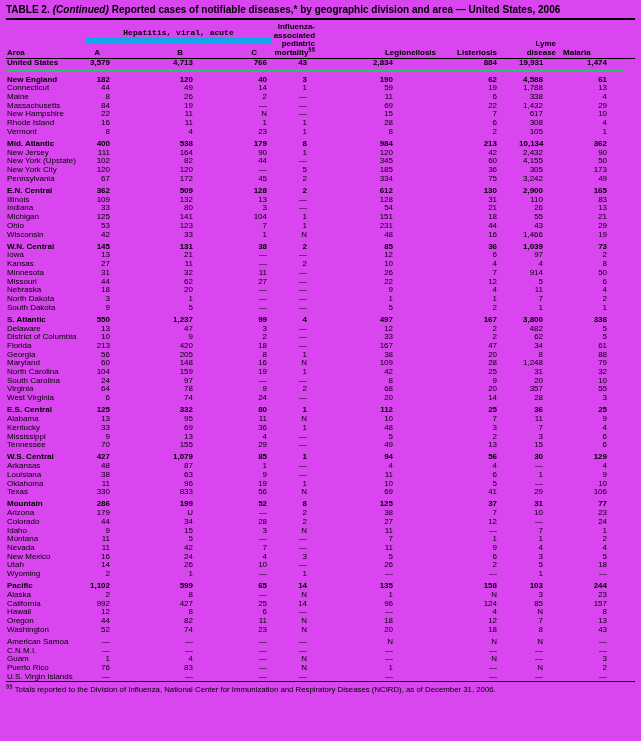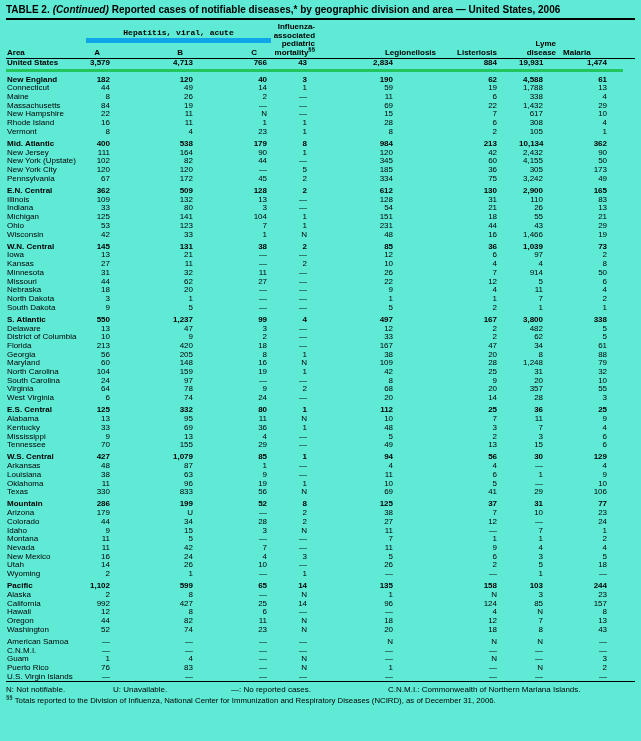--- a/index.html
+++ b/index.html
@@ -1,18 +1,18 @@
 <!DOCTYPE html>
 <html><head>
 <meta charset="utf-8">
 <style>
   html,body { margin:0; padding:0; background:#fff; }
   .page {
     width:641px; height:741px; box-sizing:border-box;
-    padding:4px 6px 0 6px; background:#5eead4; color:#000;
+    padding:4px 6px 0 6px; background:#d946ef; color:#000;
     font-family:"Liberation Sans", sans-serif; overflow:hidden;
   }
   .title {
     font-size:10px; font-weight:bold; line-height:12px;
     border-bottom:2px solid #000; padding-bottom:2px;
   }
   .title .seg { margin-right:3px; }
   .title .it { font-style:italic; }
   table.rpt {
     width:629px; border-collapse:collapse; table-layout:fixed;
@@ -835,24 +835,18 @@
           <td class="v c3">—</td>
           <td class="v c4">—</td>
           <td class="v c5">—</td>
           <td class="v c6">—</td>
           <td class="v c7">—</td>
         </tr>
       </tbody>
   </table>
 
   <div class="notes">
-    <div class="notes-row">
-      <span class="n1">N: Not notifiable.</span>
-      <span class="n2">U: Unavailable.</span>
-      <span class="n3">—: No reported cases.</span>
-      <span class="n4">C.N.M.I.: Commonwealth of Northern Mariana Islands.</span>
-    </div>
     <div class="note2">
       <sup>§§</sup> <span>Totals reported to the Division of Influenza, National Center for Immunization and Respiratory Diseases (NCIRD), as of December 31, 2006.</span>
     </div>
   </div>
 
 </div>
 
 </body></html>

